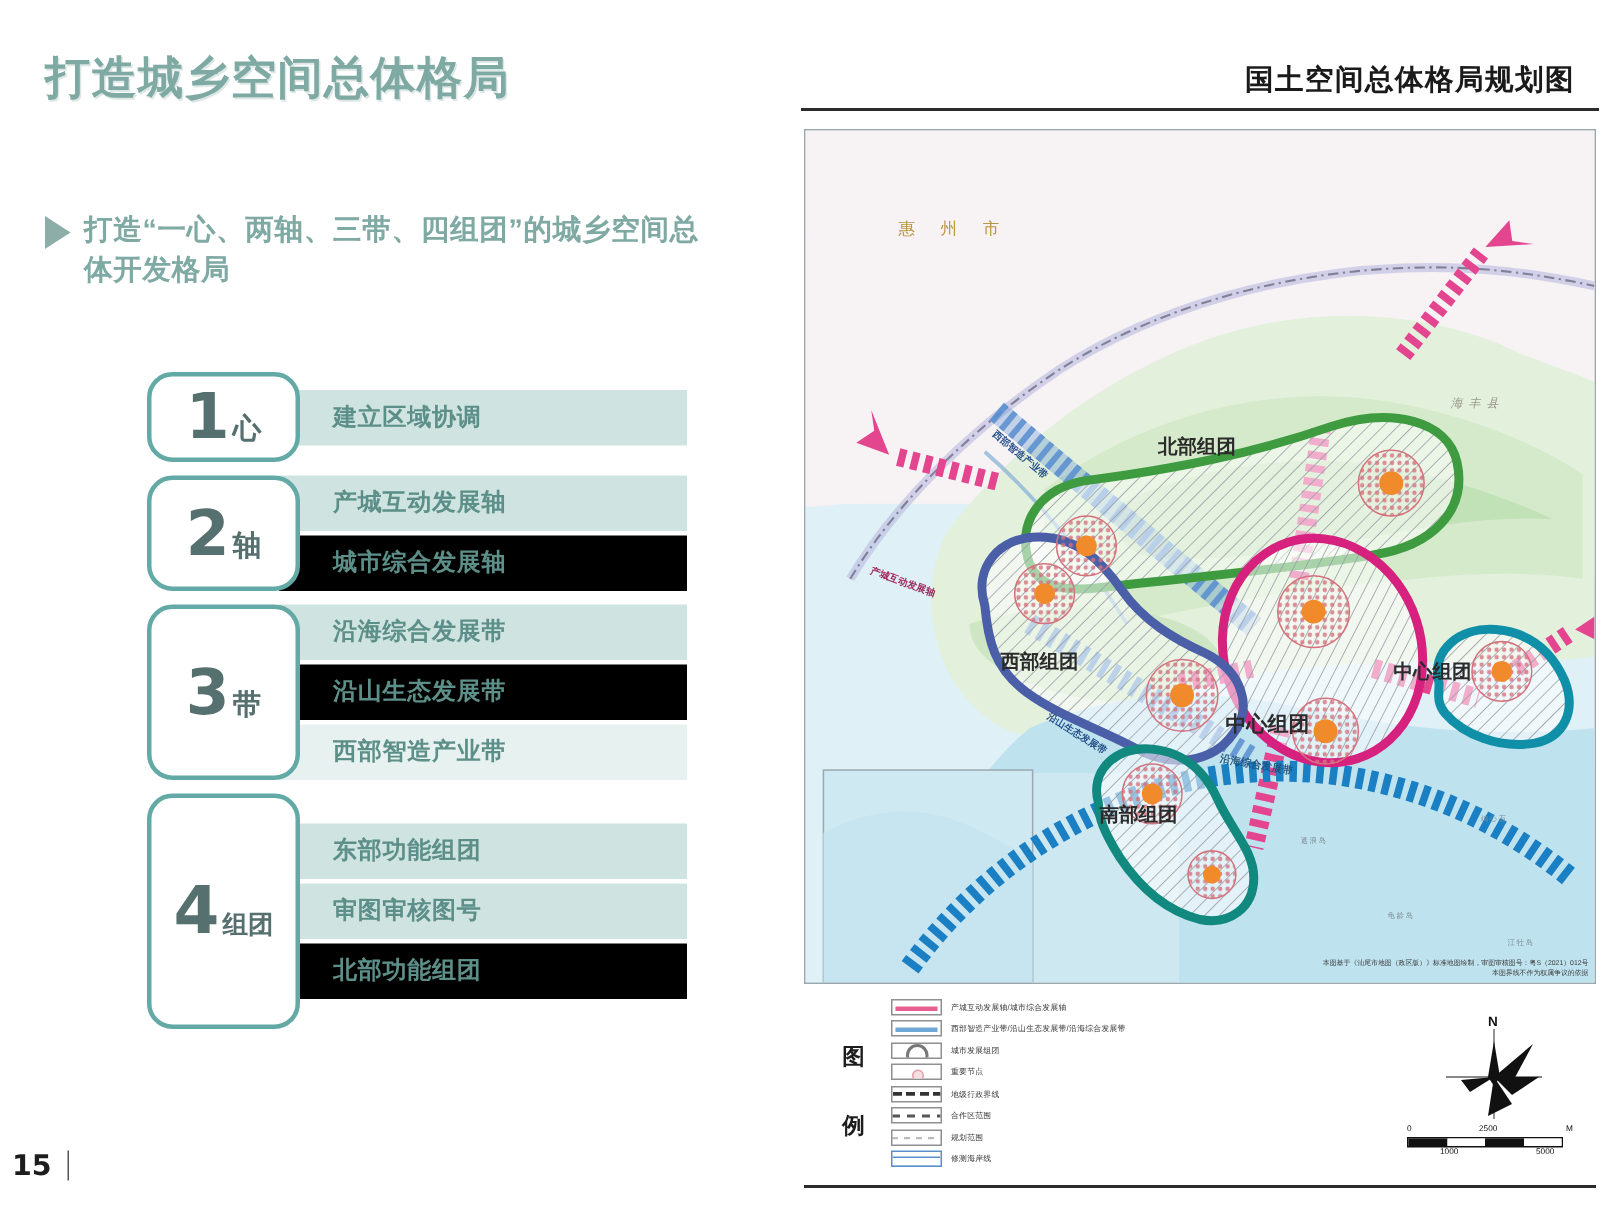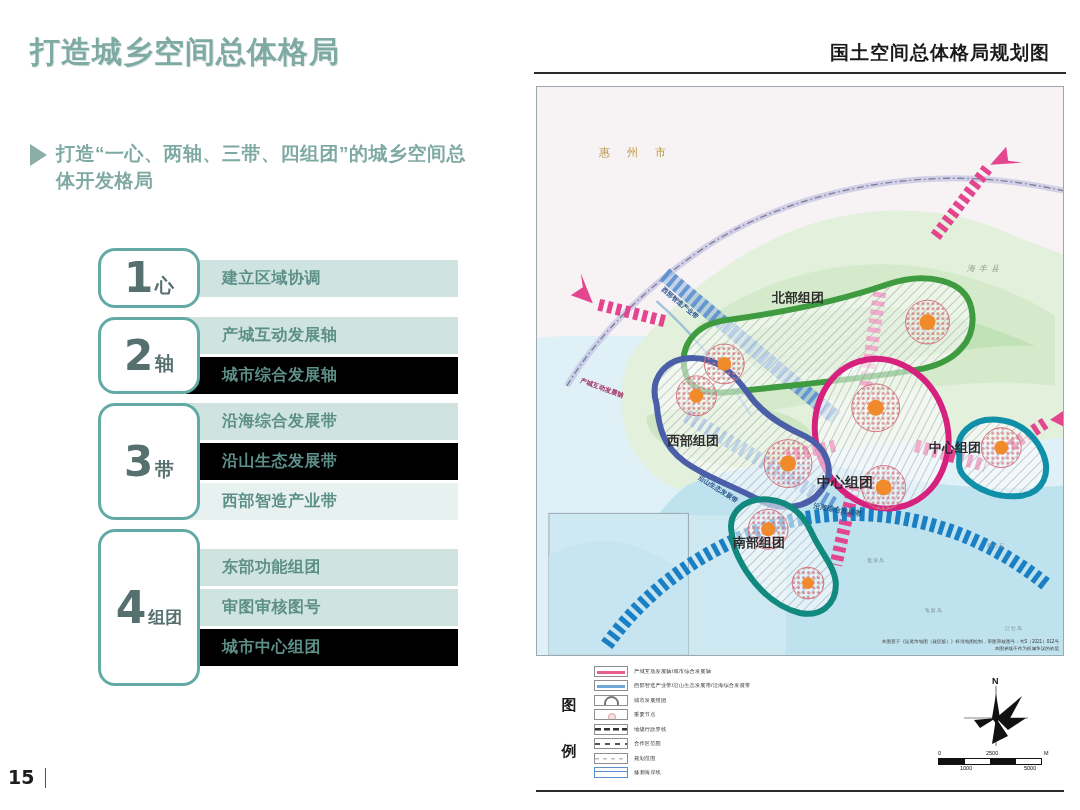--- a/index.html
+++ b/index.html
@@ -207,21 +207,21 @@
       <div class="grp g4">
         <div class="badge">
           <span class="badge-inner">
             <span class="badge-num">4</span>
             <span class="badge-unit">组团</span>
           </span>
         </div>
         <div class="rows">
           <div class="row a">东部功能组团</div>
           <div class="row a">审图审核图号</div>
-          <div class="row b">城市中心组团</div>
+          <div class="row b">北部功能组团</div>
         </div>
       </div>
 
     </div>
 
     <div class="pageno"><span>15</span><span class="bar"></span></div>
   </div>
 
   <div class="right">
 

